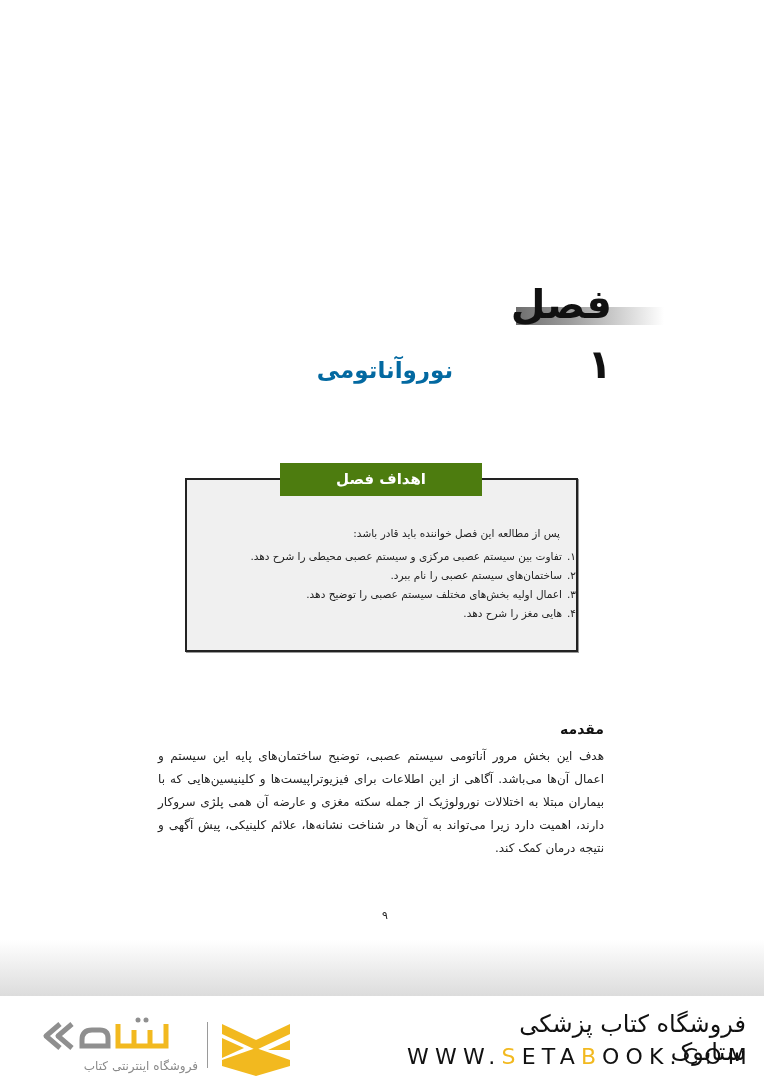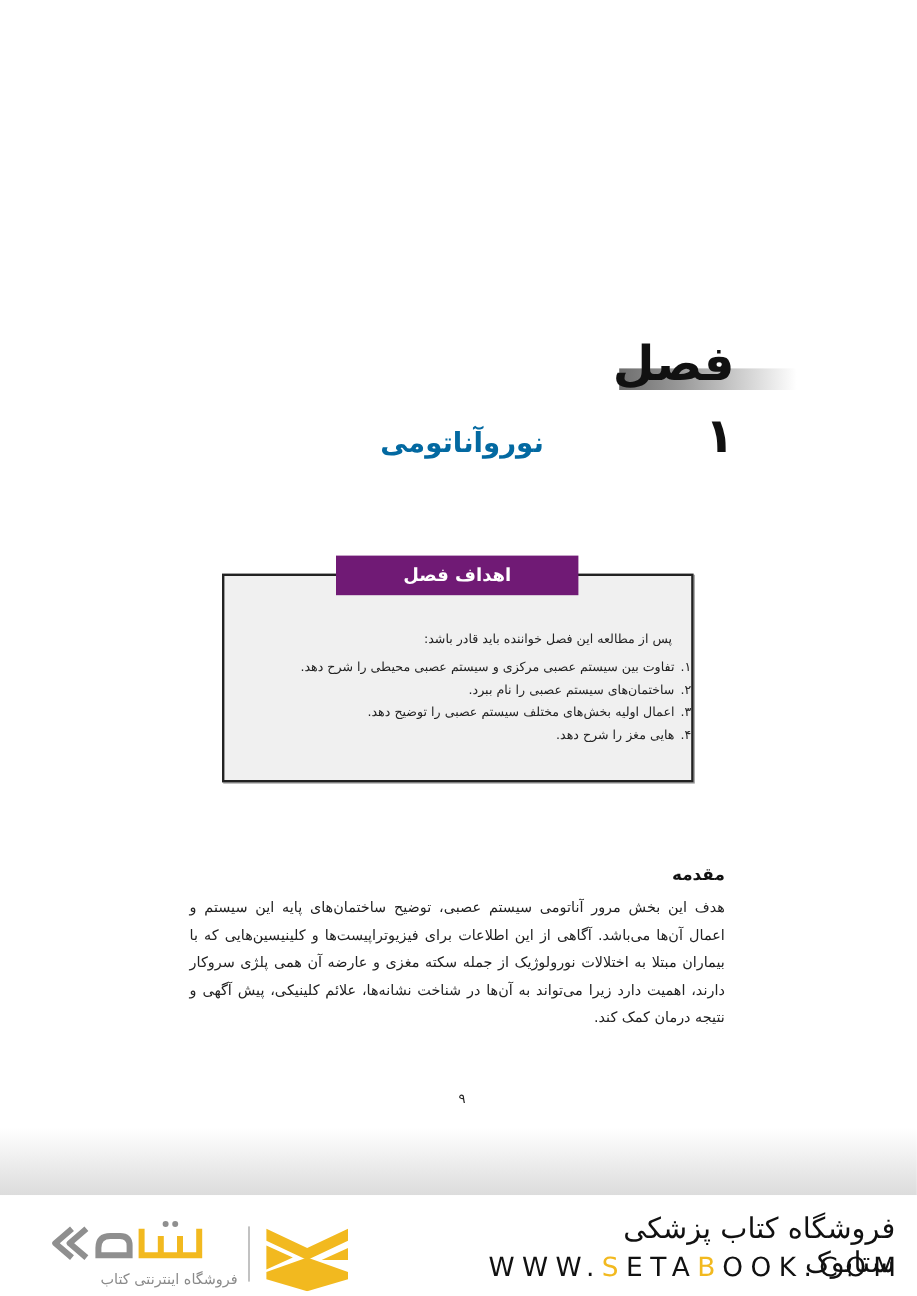--- a/index.html
+++ b/index.html
@@ -30,21 +30,21 @@
     }
 
     
     .objectives-box {
       position: absolute; left: 185px; top: 478px; width: 389px; height: 170px;
       border: 2px solid #222; background: #f0f0f0;
       box-shadow: 1px 1px 0 #999;
     }
     .objectives-header {
       position: absolute; left: 280px; top: 463px; width: 202px; height: 33px;
-      background: #701a75; color: #fff;
+      background: #4d7c0f; color: #fff;
       direction: rtl; text-align: center;
       font-weight: bold; font-size: 15px; line-height: 33px;
     }
     .objectives-intro {
       position: absolute; left: 200px; top: 525px; width: 360px;
       direction: rtl; text-align: right;
       font-size: 10.5px; line-height: 16px; color: #222;
     }
     .objectives-list {
       position: absolute; left: 216px; top: 547px; width: 360px;

